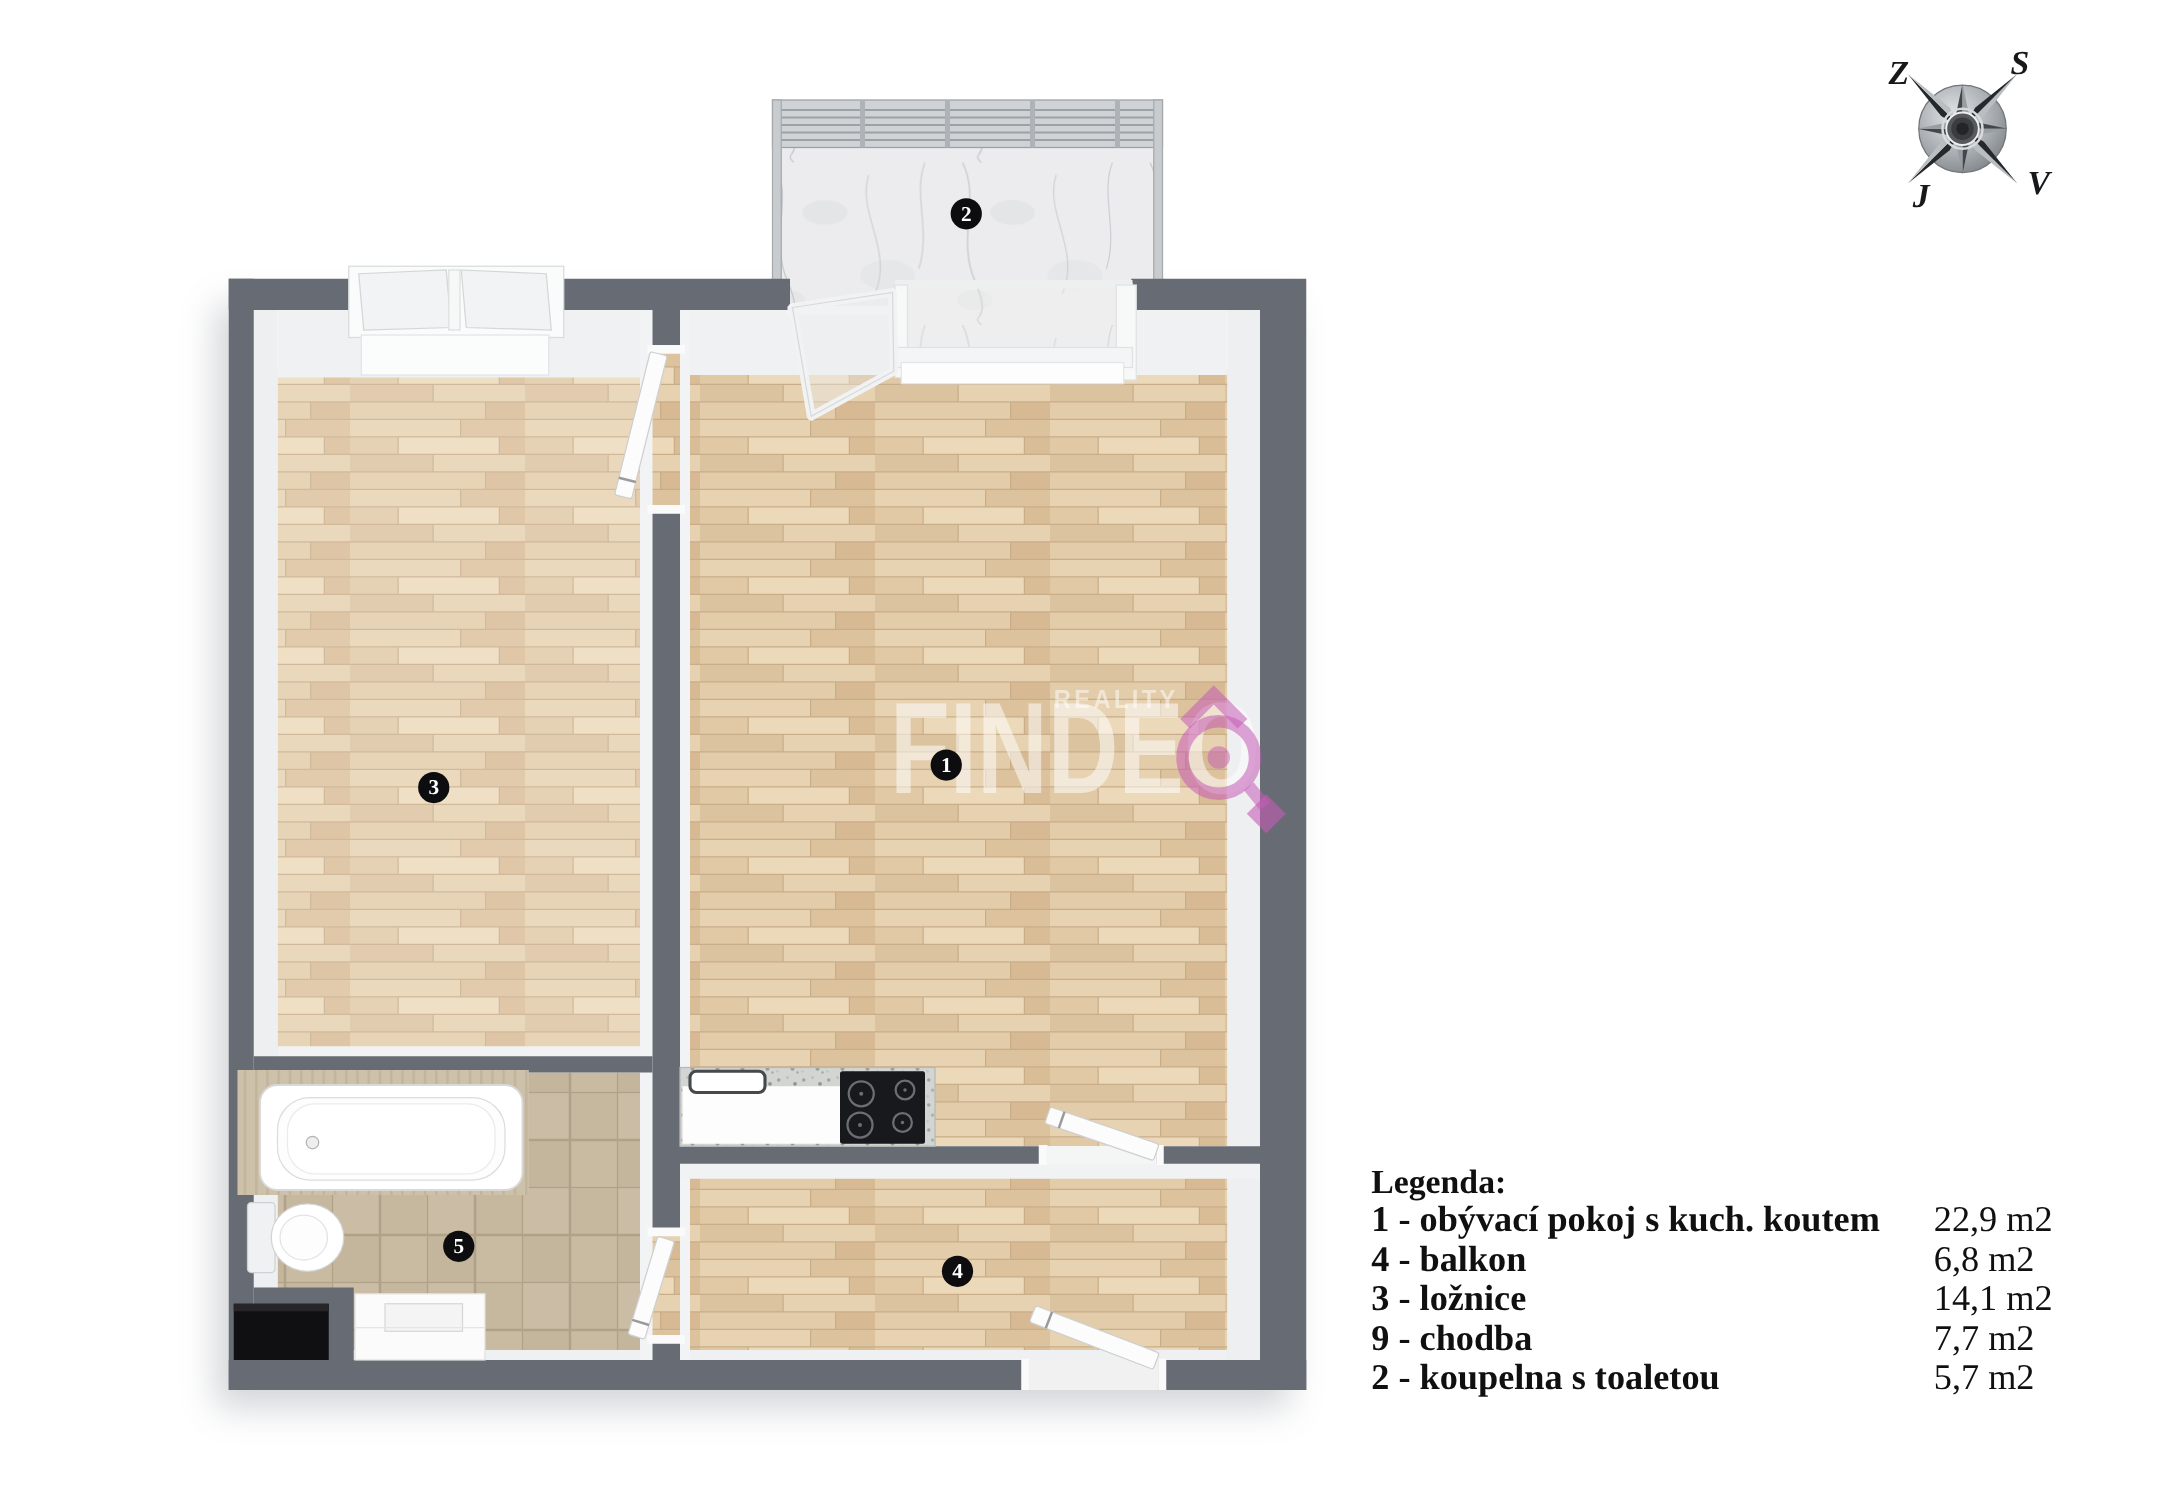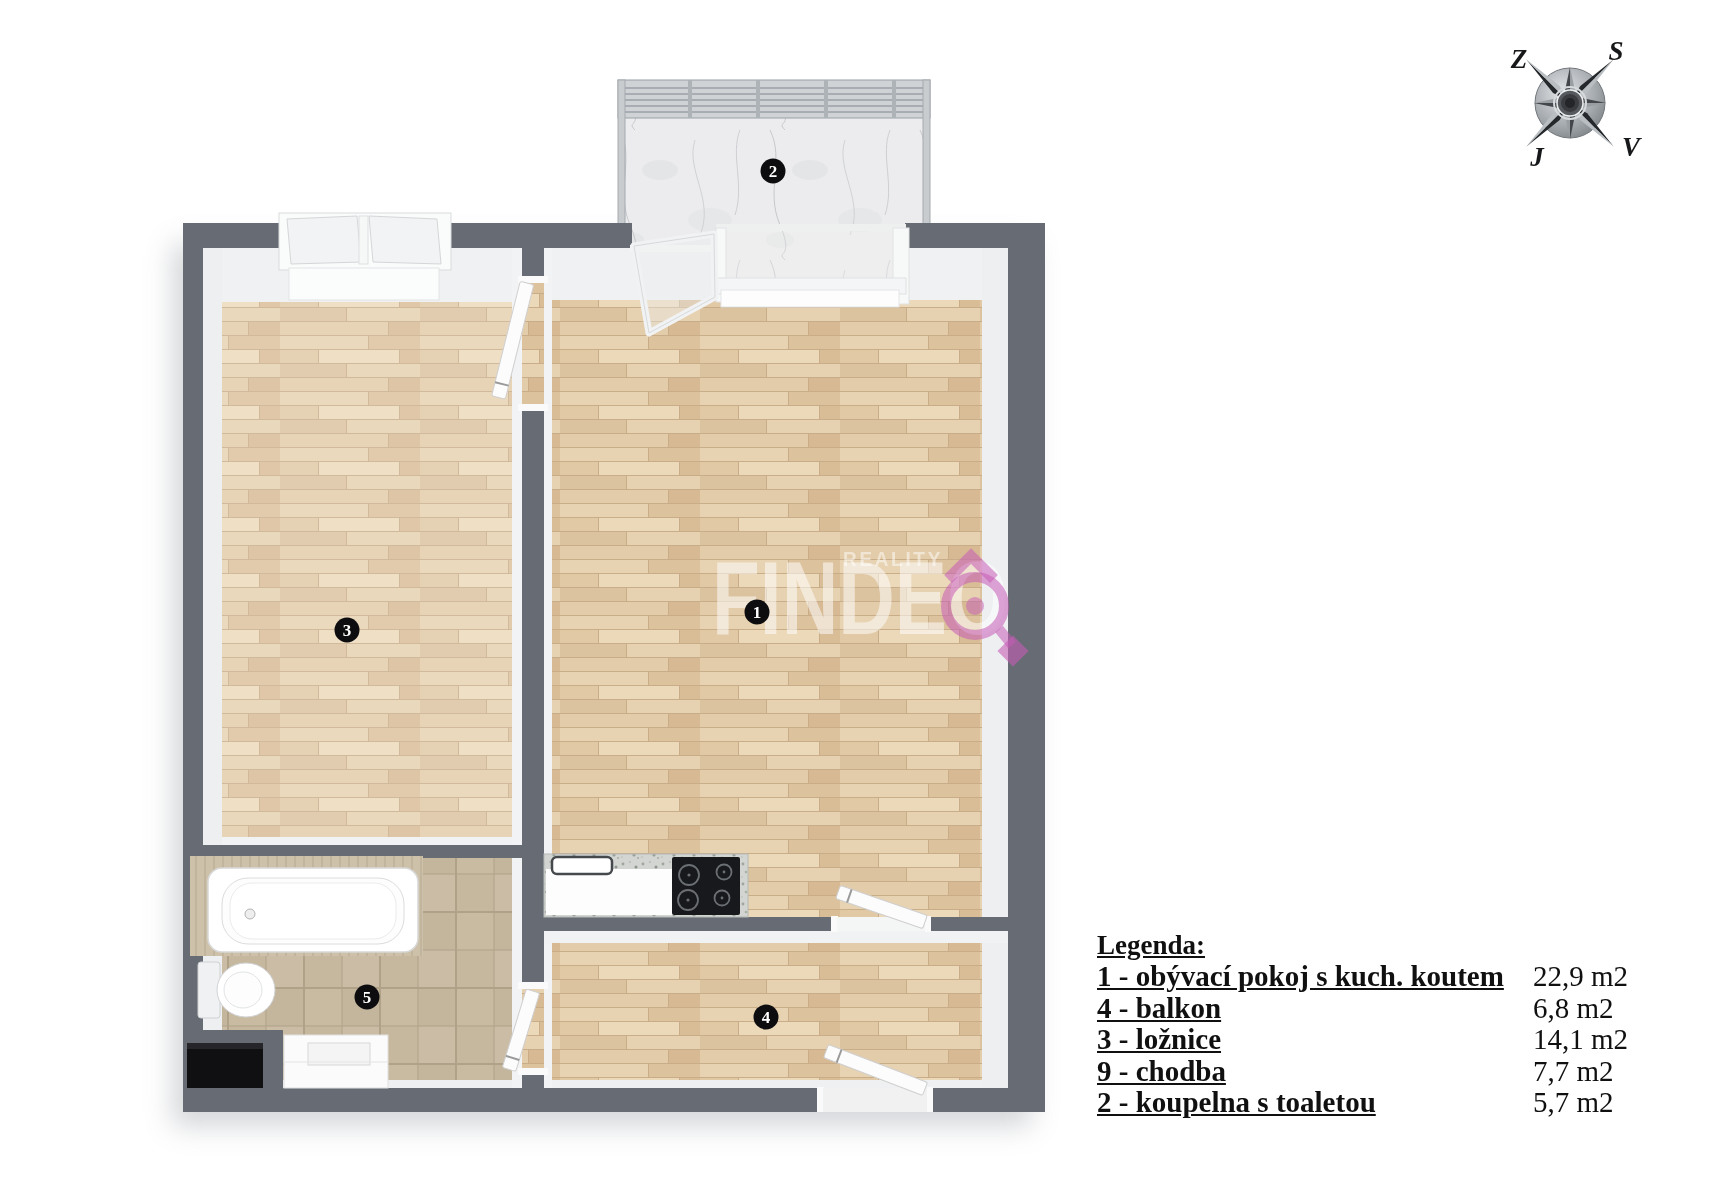--- a/index.html
+++ b/index.html
@@ -8,26 +8,26 @@
   #plan-shadow{position:absolute;left:185px;top:228px;width:858px;height:882px;
                box-shadow:-12px 16px 26px rgba(110,115,125,.30);}
   #plan-svg,#watermark-svg,#compass-svg{position:absolute;left:0;top:0;}
   .badge{position:absolute;width:25px;height:25px;border-radius:50%;
          background:#0d0d0f;color:#ffffff;display:flex;align-items:center;
          justify-content:center;font:bold 17px "Liberation Serif",serif;
          transform:translate(-50%,-50%);z-index:6;}
   .compass-letter{position:absolute;transform:translate(-50%,-50%);
          font:italic 600 27px "Liberation Serif",serif;color:#17181a;z-index:6;}
   #legend{position:absolute;left:1097px;top:929px;width:600px;z-index:6;
-          color:#101010;text-decoration:underline;}
+          color:#101010;}
   #legend .title{font:bold 27px "Liberation Serif",serif;height:32px;line-height:32px;}
   .leg-row{position:relative;height:31.5px;line-height:31.5px;
            font-size:29px;}
   .leg-row .lab{font-weight:bold;}
-  .leg-row .area{position:absolute;left:436px;top:0;font-weight:normal;}
+  .leg-row .area{position:absolute;left:450px;top:0;font-weight:normal;}
 </style>
 </head>
 <body>
 
 <div id="stage">
 
   <div id="plan-shadow"></div>
 
   <svg id="plan-svg" width="1728" height="1200" viewBox="0 0 1728 1200">
     <defs>

